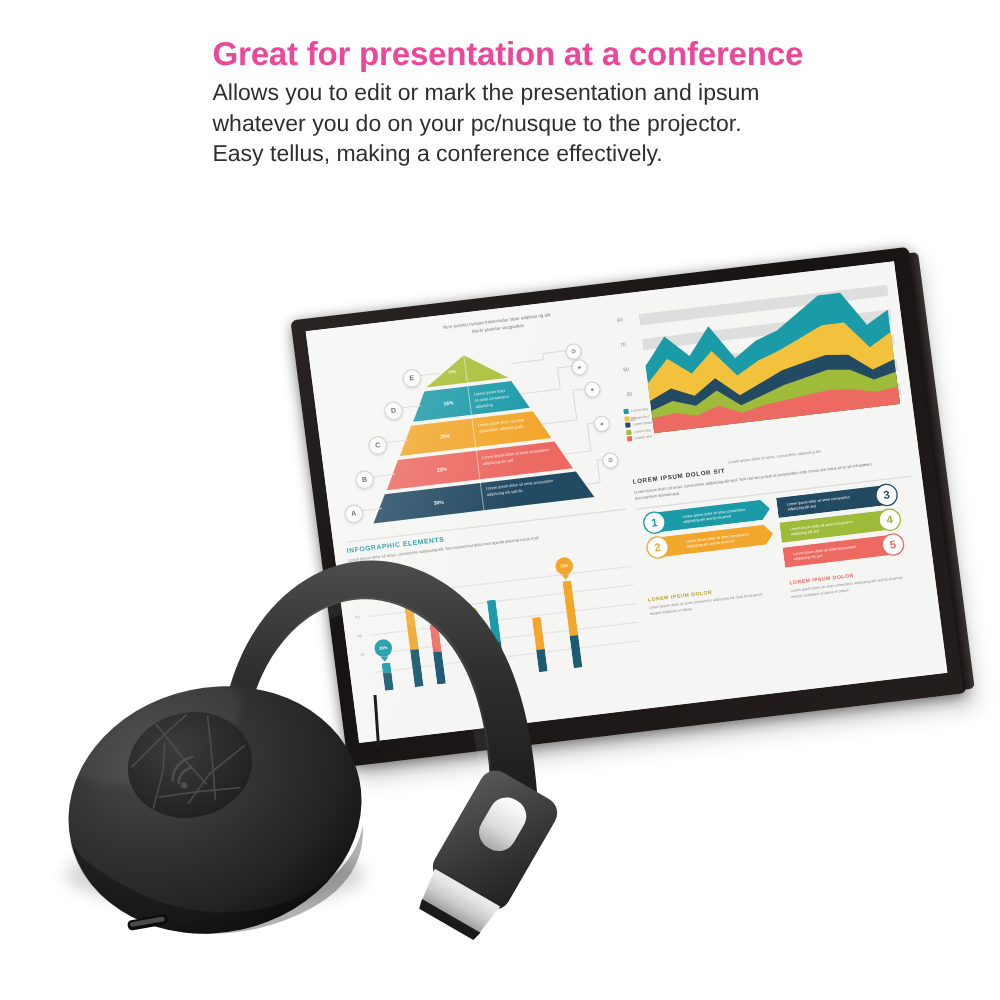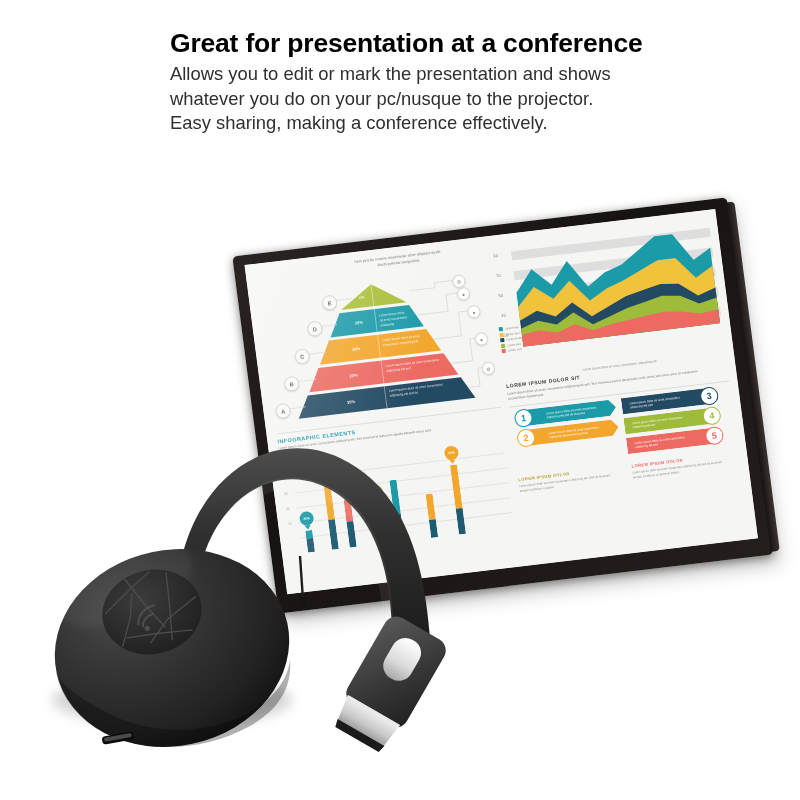--- a/index.html
+++ b/index.html
@@ -6,21 +6,21 @@
   body{
     width:800px;height:800px;overflow:hidden;background:#ffffff;
     font-family:"Liberation Sans", sans-serif;
     -webkit-font-smoothing:antialiased;
   }
   #stage{position:relative;width:800px;height:800px;background:#ffffff;}
 
   
   #headline{position:absolute;left:170px;top:28px;width:540px;}
   #headline h1{
-    margin:0 0 4px 0;font-size:26.5px;font-weight:bold;color:#000000;
+    margin:0 0 4px 0;font-size:26.5px;font-weight:bold;color:#ec4899;
     letter-spacing:-0.2px;line-height:1.15;
   }
   #headline p{
     margin:0;font-size:18.4px;color:#2f2f2f;line-height:1.33;font-weight:normal;
   }
   #headline p span{display:block;}
 
   
   #tv-wrap{position:absolute;left:0;top:0;width:800px;height:800px;}
   #tv{
@@ -150,23 +150,23 @@
   #dongle{position:absolute;left:0;top:0;width:800px;height:800px;pointer-events:none;}
 </style>
 </head>
 <body>
 
 <div id="stage">
 
   <div id="headline">
     <h1>Great for presentation at a conference</h1>
     <p>
-      <span>Allows you to edit or mark the presentation and shows</span>
+      <span>Allows you to edit or mark the presentation and ipsum</span>
       <span>whatever you do on your pc/nusque to the projector.</span>
-      <span>Easy sharing, making a conference effectively.</span>
+      <span>Easy tellus, making a conference effectively.</span>
     </p>
   </div>
 
   <div id="tv-wrap">
     <div id="tv">
       <div id="tv-shadow"></div>
       <div id="tv-bezel"></div>
       <div id="tv-edge"></div>
 
       <div id="tv-screen">

